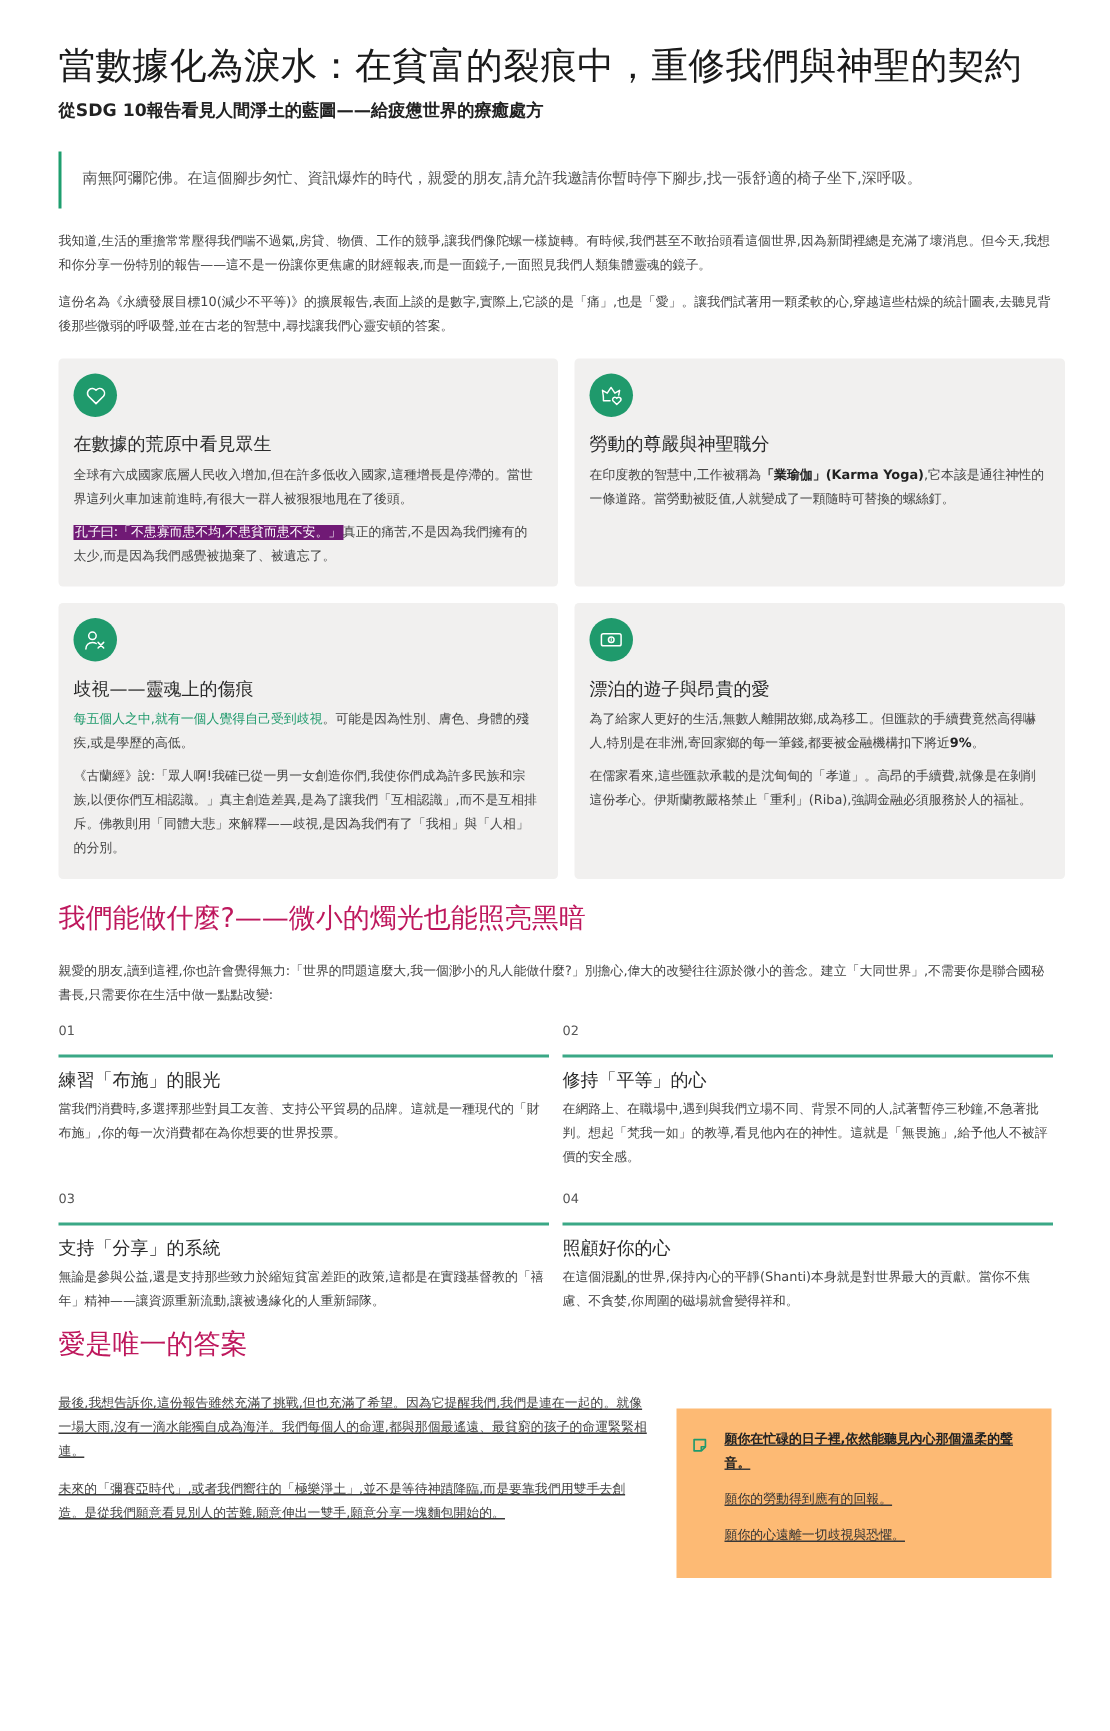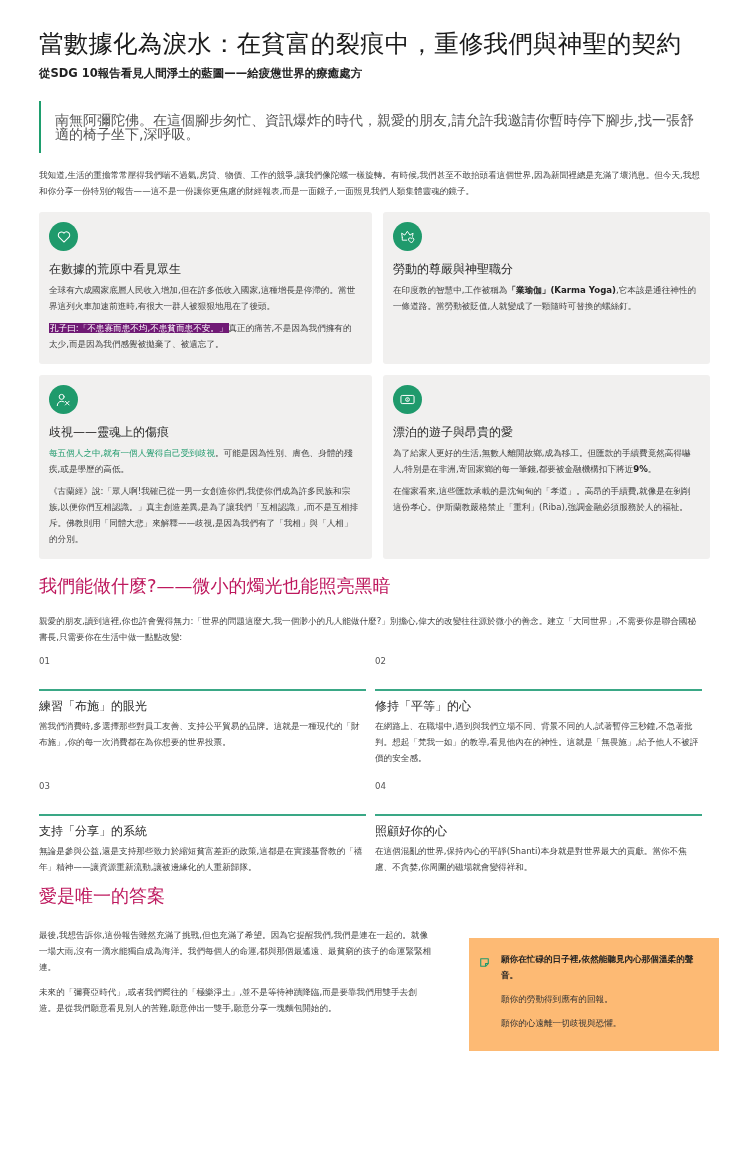--- a/index.html
+++ b/index.html
@@ -24,21 +24,21 @@
     font-size: 11.5px;
     font-weight: 700;
     color: #222;
     margin-top: 4px;
     line-height: 16px;
   }
   .quote {
     border-left: 2px solid #1e9e6e;
     margin-top: 20px;
     padding: 12px 0 12px 14px;
-    font-size: 14px;
+    font-size: 10px;
     color: #555;
     line-height: 14px;
   }
   .para {
     font-size: 8.6px;
     color: #444;
     line-height: 16px;
     margin-top: 14px;
   }
   .para + .para { margin-top: 9px; }
@@ -90,21 +90,21 @@
   .steps {
     display: grid;
     grid-template-columns: 327px 327px;
     column-gap: 9px;
     row-gap: 14px;
     margin-top: 10px;
   }
   .step-num {
     font-size: 8.6px;
     color: #555;
-    padding-bottom: 22px;
+    padding-bottom: 9px;
     border-bottom: 2px solid #3aa886;
     line-height: 12px;
   }
   .step h4 {
     font-size: 12px;
     font-weight: 400;
     color: #2a2a2a;
     margin-top: 7px;
     line-height: 16px;
   }
@@ -112,22 +112,23 @@
     font-size: 8.6px;
     line-height: 16px;
     color: #444;
     margin-top: 4px;
   }
 
   .love-section { margin-top: 8px; }
   .love-grid {
     display: grid;
     grid-template-columns: 393px 250px;
-    column-gap: 37px;
+    column-gap: 19px;
     margin-top: 18px;
+    text-decoration: underline;
   }
   .love-grid p {
     font-size: 8.6px;
     line-height: 16px;
     color: #444;
   }
   .love-grid p + p { margin-top: 9px; }
   .wish-box {
     background: #fdba74;
     margin-top: 11px;
@@ -144,20 +145,21 @@
 <body>
 
 <div class="page">
 
   <h1 class="title">當數據化為淚水：在貧富的裂痕中，重修我們與神聖的契約</h1>
   <div class="subtitle">從SDG 10報告看見人間淨土的藍圖——給疲憊世界的療癒處方</div>
 
   <div class="quote">南無阿彌陀佛。在這個腳步匆忙、資訊爆炸的時代，親愛的朋友,請允許我邀請你暫時停下腳步,找一張舒適的椅子坐下,深呼吸。</div>
 
   <p class="para">我知道,生活的重擔常常壓得我們喘不過氣,房貸、物價、工作的競爭,讓我們像陀螺一樣旋轉。有時候,我們甚至不敢抬頭看這個世界,因為新聞裡總是充滿了壞消息。但今天,我想和你分享一份特別的報告——這不是一份讓你更焦慮的財經報表,而是一面鏡子,一面照見我們人類集體靈魂的鏡子。</p>
+  <p class="para">這份名為《永續發展目標10(減少不平等)》的擴展報告,表面上談的是數字,實際上,它談的是「痛」,也是「愛」。讓我們試著用一顆柔軟的心,穿越這些枯燥的統計圖表,去聽見背後那些微弱的呼吸聲,並在古老的智慧中,尋找讓我們心靈安頓的答案。</p>
 
   <div class="cards">
 
     <div class="card">
       <div class="icon-circle">
         <svg width="14" height="13" viewBox="0 0 24 22" fill="none" stroke="#fff" stroke-width="1.8" stroke-linejoin="round">
             <path d="M12 20.5 3.5 12.2A5.2 5.2 0 0 1 12 5.3a5.2 5.2 0 0 1 8.5 6.9Z"></path>
           </svg>
       </div>
       <h3>在數據的荒原中看見眾生</h3>

